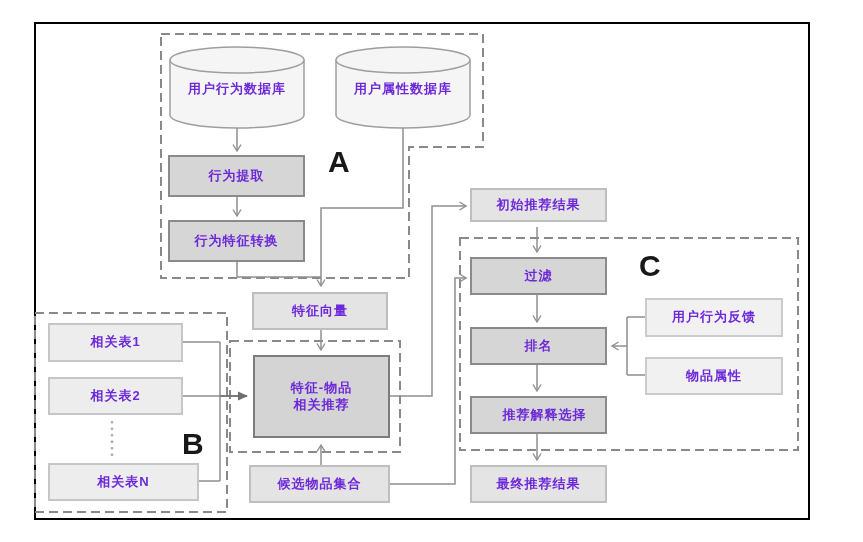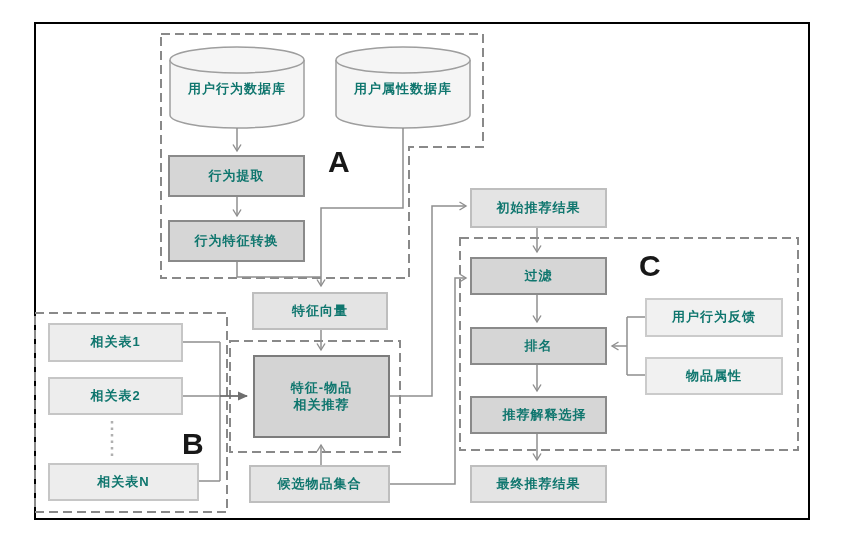--- a/index.html
+++ b/index.html
@@ -8,21 +8,21 @@
     font-family:"Liberation Sans","DejaVu Sans",sans-serif; overflow:hidden;
   }
   .frame {
     position:absolute; left:34px; top:22px; width:776px; height:498px;
     border:2px solid #000000; box-sizing:border-box; background:#ffffff;
   }
   svg.wires { position:absolute; left:0; top:0; width:863px; height:542px; }
   .node {
     position:absolute; box-sizing:border-box;
     display:flex; flex-direction:column; align-items:center; justify-content:center;
-    text-align:center; font-size:13px; font-weight:bold; color:#0f766e;
+    text-align:center; font-size:13px; font-weight:bold; color:#6d28d9;
     line-height:1.3; letter-spacing:1px; white-space:nowrap;
   }
   .box-process  { background:#d6d6d6; border:2px solid #8a8a8a; }
   .box-strong   { background:#d4d4d4; border:2px solid #7c7c7c; }
   .box-light    { background:#e4e4e4; border:2px solid #bebebe; }
   .box-table    { background:#ededed; border:2px solid #c6c6c6; }
   .box-feedback { background:#f1f1f1; border:2px solid #cbcbcb; }
   .cyl-label    { background:transparent; border:none; }
   .region-label {
     position:absolute; font-size:30px; font-weight:bold; color:#181818;
@@ -112,21 +112,21 @@
   <div class="node box-table" style="left:48px; top:323px; width:135px; height:39px;">
     <span>相关表1</span>
   </div>
   <div class="node box-table" style="left:48px; top:377px; width:135px; height:38px;">
     <span>相关表2</span>
   </div>
   <div class="node box-table" style="left:48px; top:463px; width:151px; height:38px;">
     <span>相关表N</span>
   </div>
 
-  <div class="node box-light" style="left:470px; top:188px; width:137px; height:40px;">
+  <div class="node box-light" style="left:470px; top:188px; width:137px; height:34px;">
     <span>初始推荐结果</span>
   </div>
   <div class="node box-process" style="left:470px; top:257px; width:137px; height:38px;">
     <span>过滤</span>
   </div>
   <div class="node box-process" style="left:470px; top:327px; width:137px; height:38px;">
     <span>排名</span>
   </div>
   <div class="node box-process" style="left:470px; top:396px; width:137px; height:38px;padding-left:12px;">
     <span>推荐解释选择</span>

